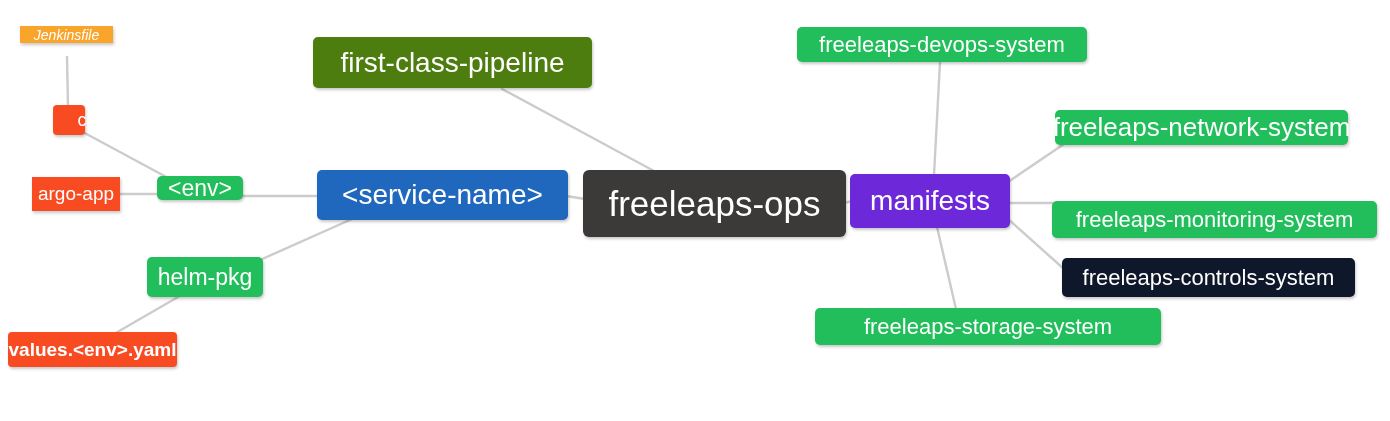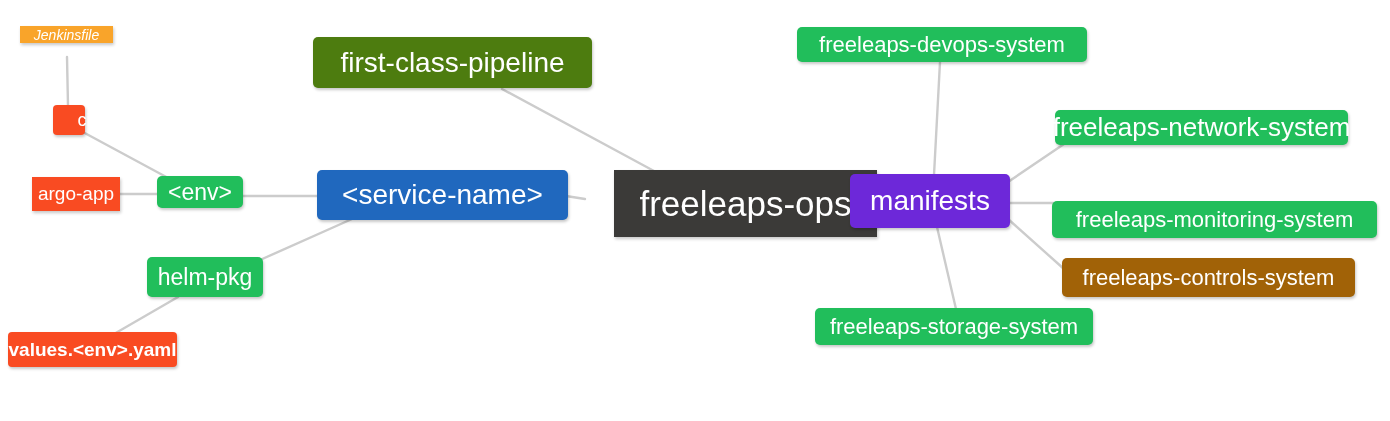--- a/index.html
+++ b/index.html
@@ -39,32 +39,32 @@
     box-shadow: 1px 2px 3px rgba(0,0,0,0.22);
     white-space: nowrap;
     z-index: 1;
     cursor: pointer;
     user-select: none;
   }
   
   .n-jenkinsfile { left: 20px;   top: 26px;  width: 93px;  height: 17px; font-size: 14px; border-radius: 0; font-style: italic; }
   .n-ci          { left: 53px;   top: 105px; width: 32px;  height: 30px; font-size: 18px; border-radius: 4px; padding-left: 30px; }
   .n-argo        { left: 32px;   top: 177px; width: 88px;  height: 34px; font-size: 19px; border-radius: 0; }
-  .n-env         { left: 157px;  top: 176px; width: 86px;  height: 32px; font-size: 23px; }
+  .n-env         { left: 157px;  top: 176px; width: 86px;  height: 24px; font-size: 23px; }
   .n-helm        { left: 147px;  top: 257px; width: 116px; height: 40px; font-size: 23px; text-align: right; }
   .n-values      { left: 8px;    top: 332px; width: 169px; height: 35px; font-size: 19px; border-radius: 4px; }
   .n-pipeline    { left: 313px;  top: 37px;  width: 279px; height: 51px; font-size: 28px; }
   .n-service     { left: 317px;  top: 170px; width: 251px; height: 50px; font-size: 28px; }
-  .n-ops         { left: 614px;  top: 170px; width: 263px; height: 67px; font-size: 35px; border-radius: 0; }
+  .n-ops         { left: 583px;  top: 170px; width: 263px; height: 67px; font-size: 35px; border-radius: 6px; }
   .n-manifests   { left: 850px;  top: 174px; width: 160px; height: 54px; font-size: 28px; }
   .n-devops      { left: 797px;  top: 27px;  width: 290px; height: 35px; font-size: 22px; }
   .n-network     { left: 1055px; top: 110px; width: 293px; height: 35px; font-size: 26px; }
   .n-monitoring  { left: 1052px; top: 185px; width: 325px; height: 37px; font-size: 22px; margin-top: 16px; }
   .n-controls    { left: 1062px; top: 258px; width: 293px; height: 39px; font-size: 22px; }
-  .n-storage     { left: 815px;  top: 308px; width: 278px; height: 37px; font-size: 22px; }
+  .n-storage     { left: 815px;  top: 308px; width: 346px; height: 37px; font-size: 22px; }
 </style>
 </head>
 <body>
 
 <div class="canvas">
 
   <svg class="edges" viewBox="0 0 1390 421" xmlns="http://www.w3.org/2000/svg">
     <line x1="67" y1="57" x2="68" y2="106"></line>
     <line x1="81" y1="131" x2="170" y2="179"></line>
     <line x1="120" y1="194" x2="158" y2="194"></line>
@@ -87,16 +87,16 @@
   <div class="node n-env" style="background: rgb(33, 190, 91);">&lt;env&gt;</div>
   <div class="node n-helm" style="background: rgb(33, 190, 91);">helm-pkg</div>
   <div class="node n-values" style="background: rgb(249, 75, 34); font-weight: bold;">values.&lt;env&gt;.yaml</div>
   <div class="node n-pipeline" style="background: #4d7c0f;">first-class-pipeline</div>
   <div class="node n-service" style="background: rgb(32, 104, 190);">&lt;service-name&gt;</div>
   <div class="node n-ops" style="background: rgb(59, 58, 56);">freeleaps-ops</div>
   <div class="node n-manifests" style="background: #6d28d9;">manifests</div>
   <div class="node n-devops" style="background: rgb(33, 190, 91);">freeleaps-devops-system</div>
   <div class="node n-network" style="background: rgb(33, 190, 91);">freeleaps-network-system</div>
   <div class="node n-monitoring" style="background: rgb(33, 190, 91);">freeleaps-monitoring-system</div>
-  <div class="node n-controls" style="background: #a16207;">freeleaps-controls-system</div>
+  <div class="node n-controls" style="background: #0f172a;">freeleaps-controls-system</div>
   <div class="node n-storage" style="background: rgb(33, 190, 91);">freeleaps-storage-system</div>
 
 </div>
 
 </body></html>

